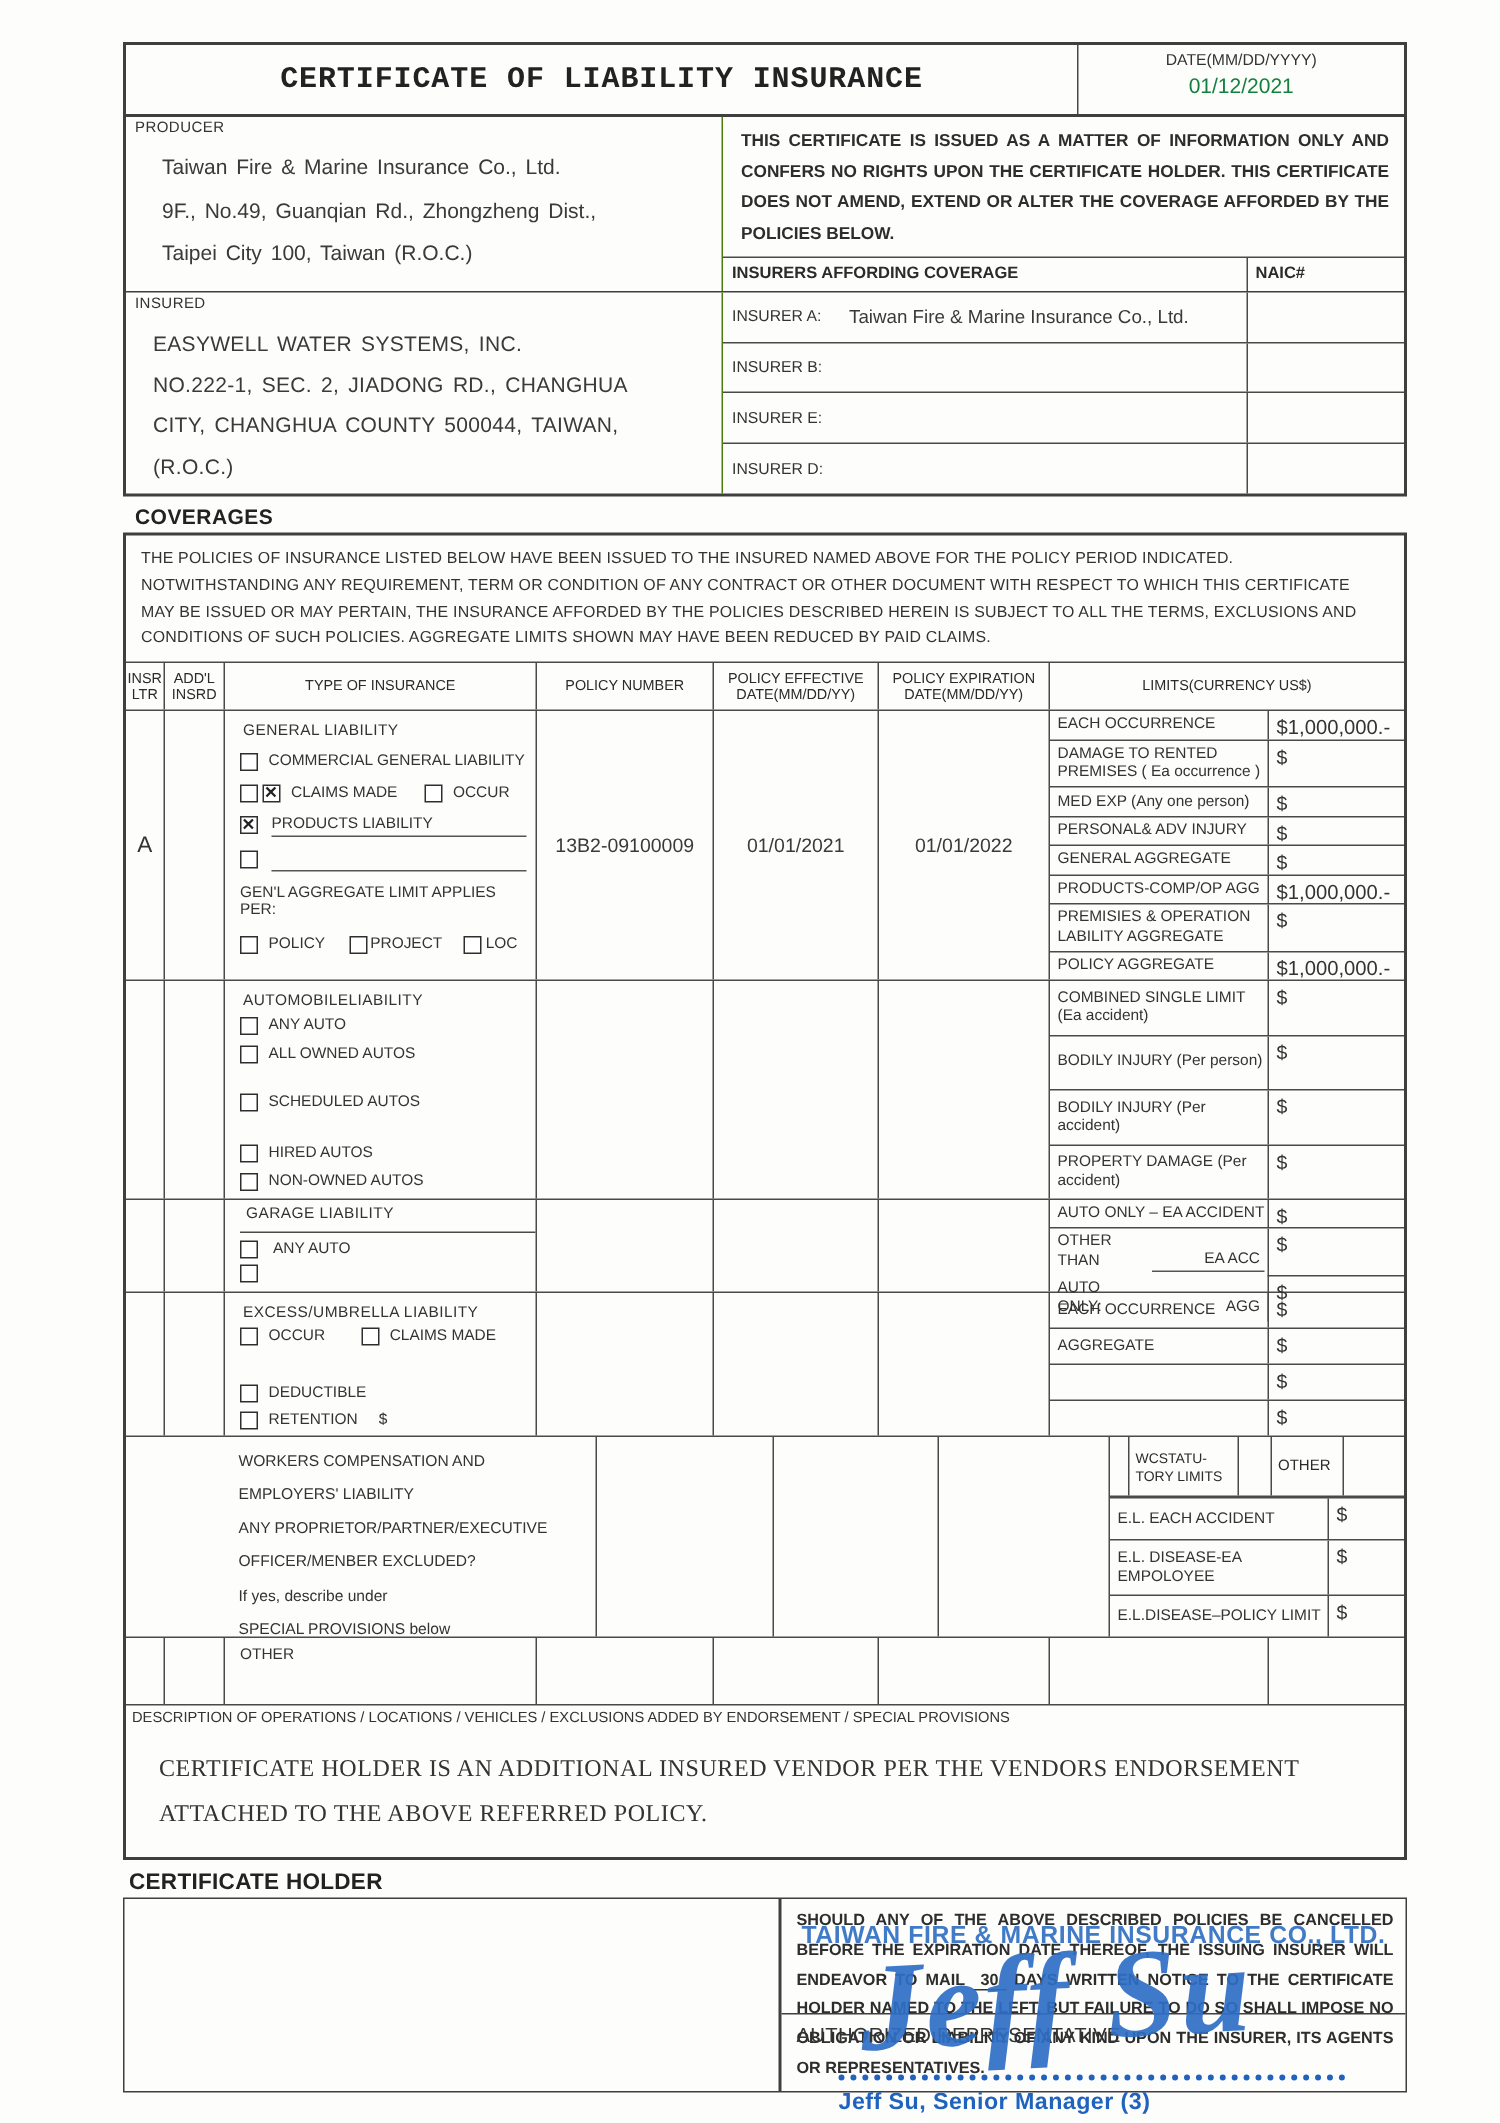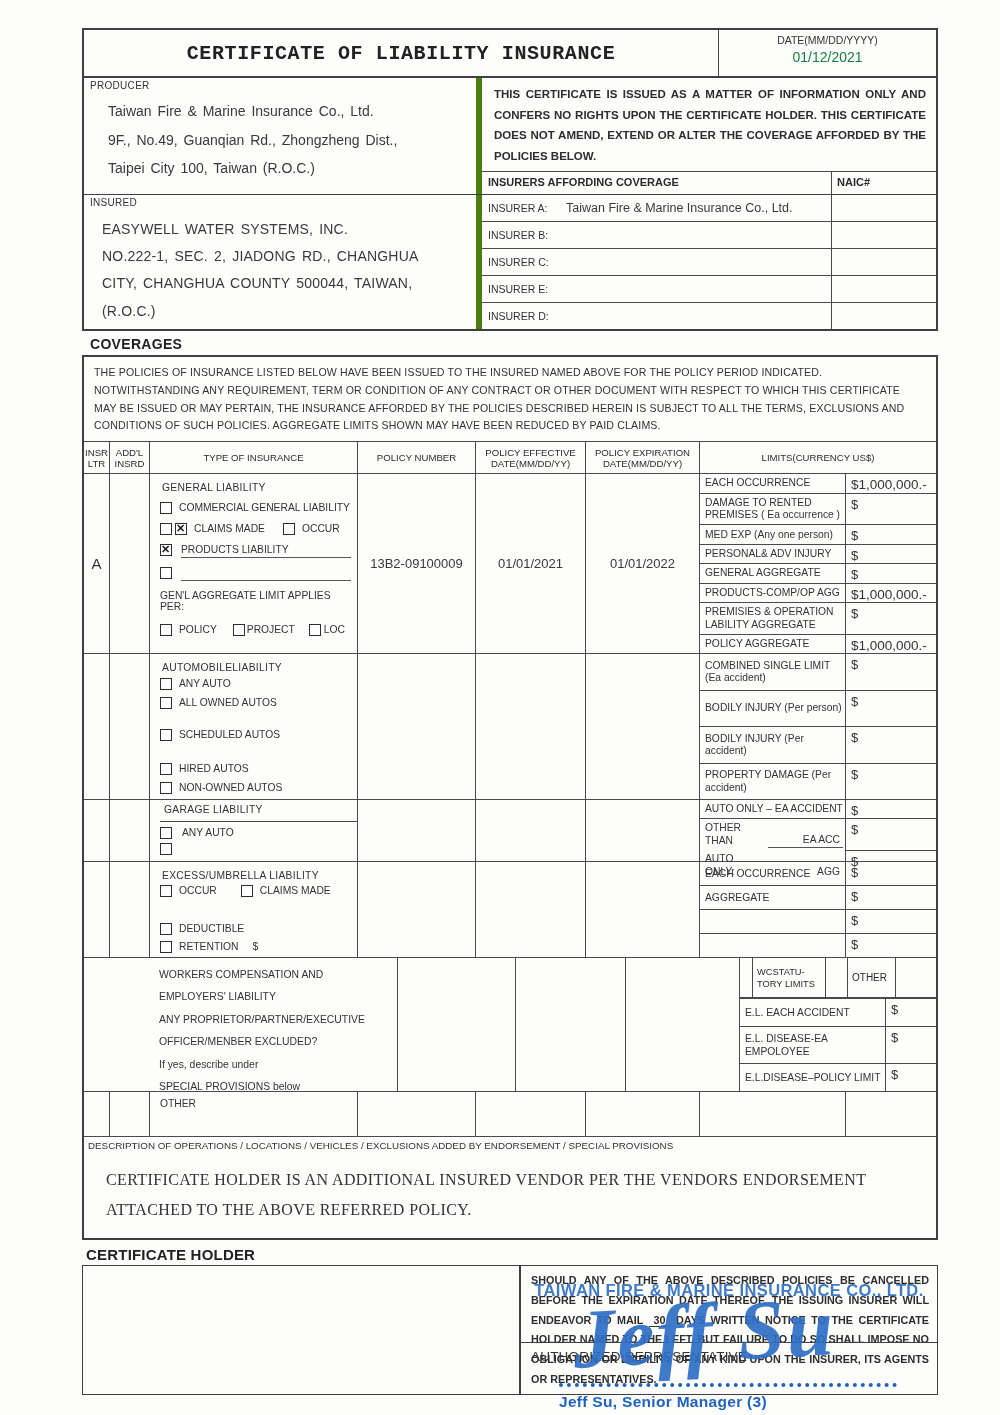--- a/index.html
+++ b/index.html
@@ -12,21 +12,21 @@
   
   .top-block { border: 2px solid #3f3f3f; }
   .header-row { display: flex; height: 46px; }
   .title-cell { flex: 1; display: flex; align-items: center; justify-content: center;
     font-size: 20px; font-weight: bold; letter-spacing: .6px; color: #222; font-family: Liberation Mono, monospace; }
   .date-cell { width: 218px; border-left: 1px solid #4a4a4a; text-align: center; padding-top: 4px; }
   .date-label { font-size: 10.5px; color: #333; }
   .date-value { font-size: 14px; margin-top: 3px; color: #15803d; }
 
   .row2 { display: flex; border-top: 2px solid #3f3f3f; }
-  .left-col { width: 398px; border-right: 6px solid #4d7c0f; padding: 2px 4px 4px 6px; }
+  .left-col { width: 398px; border-right: 1px solid #4d7c0f; padding: 2px 4px 4px 6px; }
   .right-col { flex: 1; display: flex; flex-direction: column; }
   .small-label { font-size: 10px; color: #333; letter-spacing: .3px; }
   .producer-lines { padding: 6px 2px 0 18px; }
   .producer-lines div { font-size: 14px; line-height: 2.05; color: #3a3a3a; word-spacing: 2px; }
   .disclaimer { padding: 6px 10px 4px 12px; font-size: 11.5px; font-weight: bold;
     line-height: 1.8; text-align: justify; color: #2d2d2d; }
   .insurers-hdr { display: flex; border-top: 1px solid #4a4a4a; height: 23px; margin-top: auto; }
   .insurers-hdr .lbl { flex: 1; font-size: 11px; font-weight: bold; padding: 4px 0 0 6px; }
   .naic-cell { width: 105px; border-left: 1px solid #4a4a4a; font-size: 11px; font-weight: bold; padding: 4px 0 0 5px; }
 
@@ -172,27 +172,20 @@
         </div>
         <div class="ins-row">
           <div class="ins-main">
               <span class="ins-label">INSURER B:</span>
               <span class="ins-value"></span>
             </div>
           <div class="ins-naic"></div>
         </div>
         <div class="ins-row">
           <div class="ins-main">
-              <span class="ins-label">INSURER C:</span>
-              <span class="ins-value"></span>
-            </div>
-          <div class="ins-naic"></div>
-        </div>
-        <div class="ins-row">
-          <div class="ins-main">
               <span class="ins-label">INSURER E:</span>
               <span class="ins-value"></span>
             </div>
           <div class="ins-naic"></div>
         </div>
         <div class="ins-row">
           <div class="ins-main">
               <span class="ins-label">INSURER D:</span>
               <span class="ins-value"></span>
             </div>

